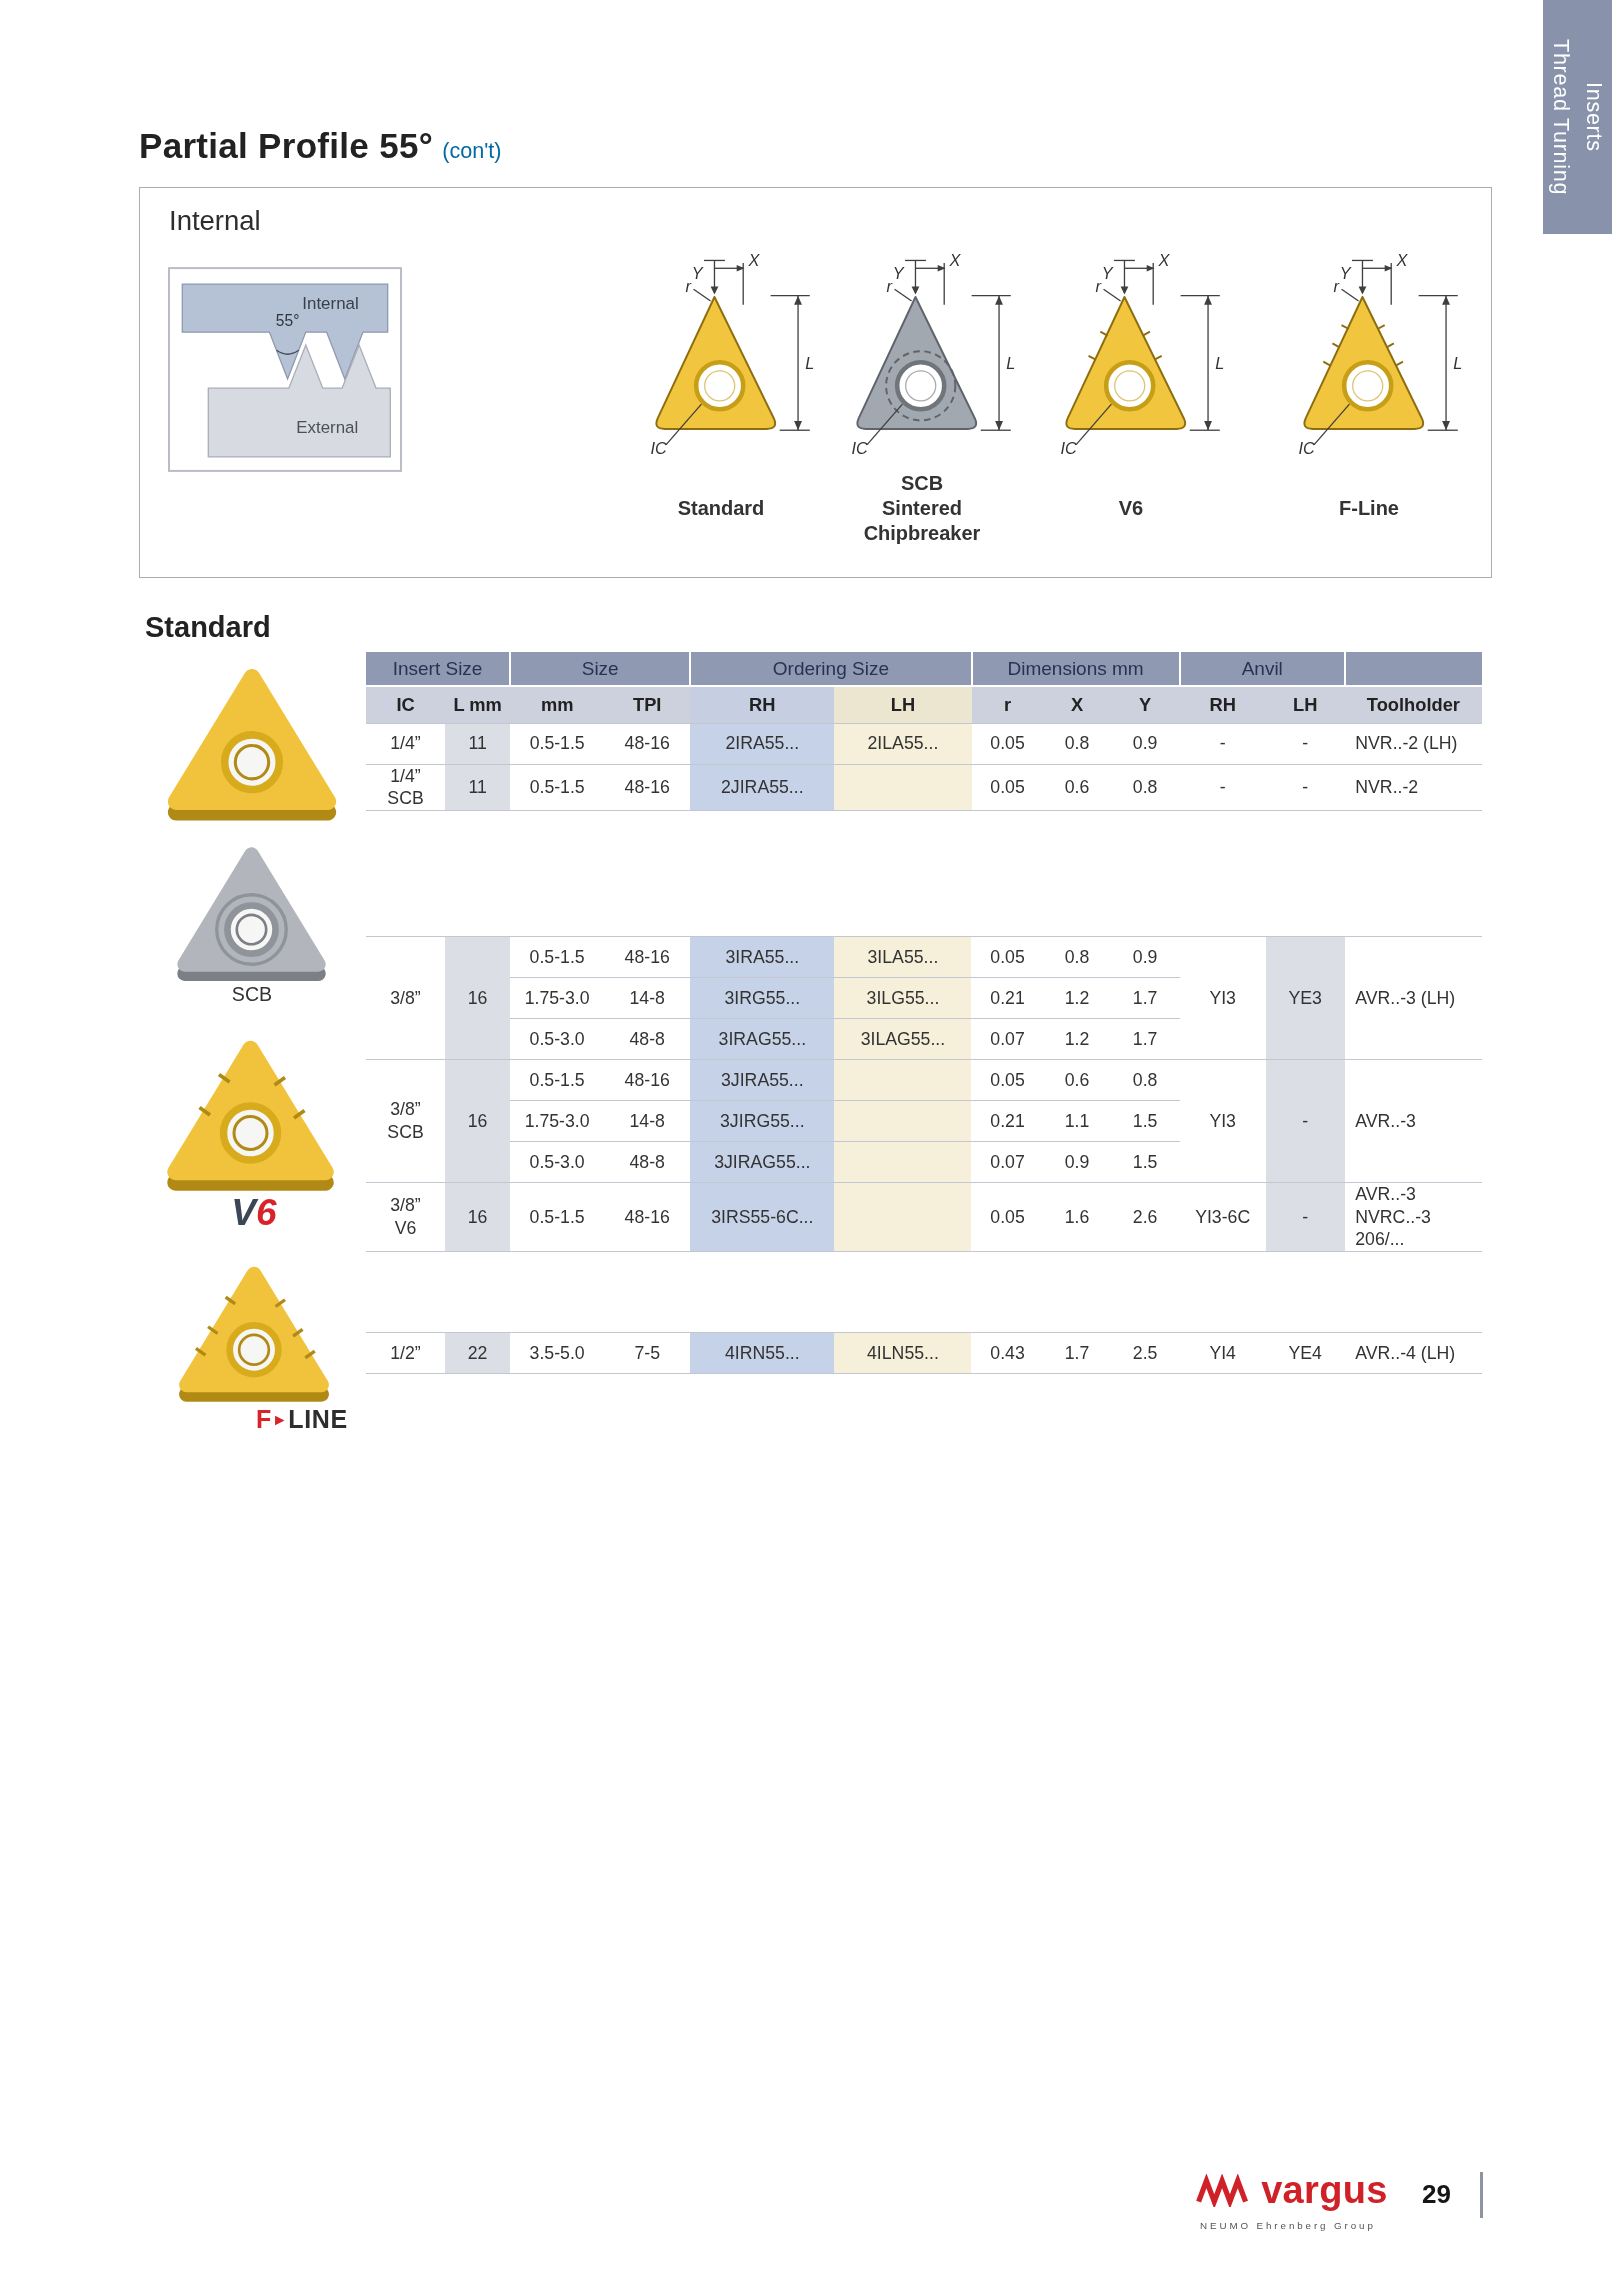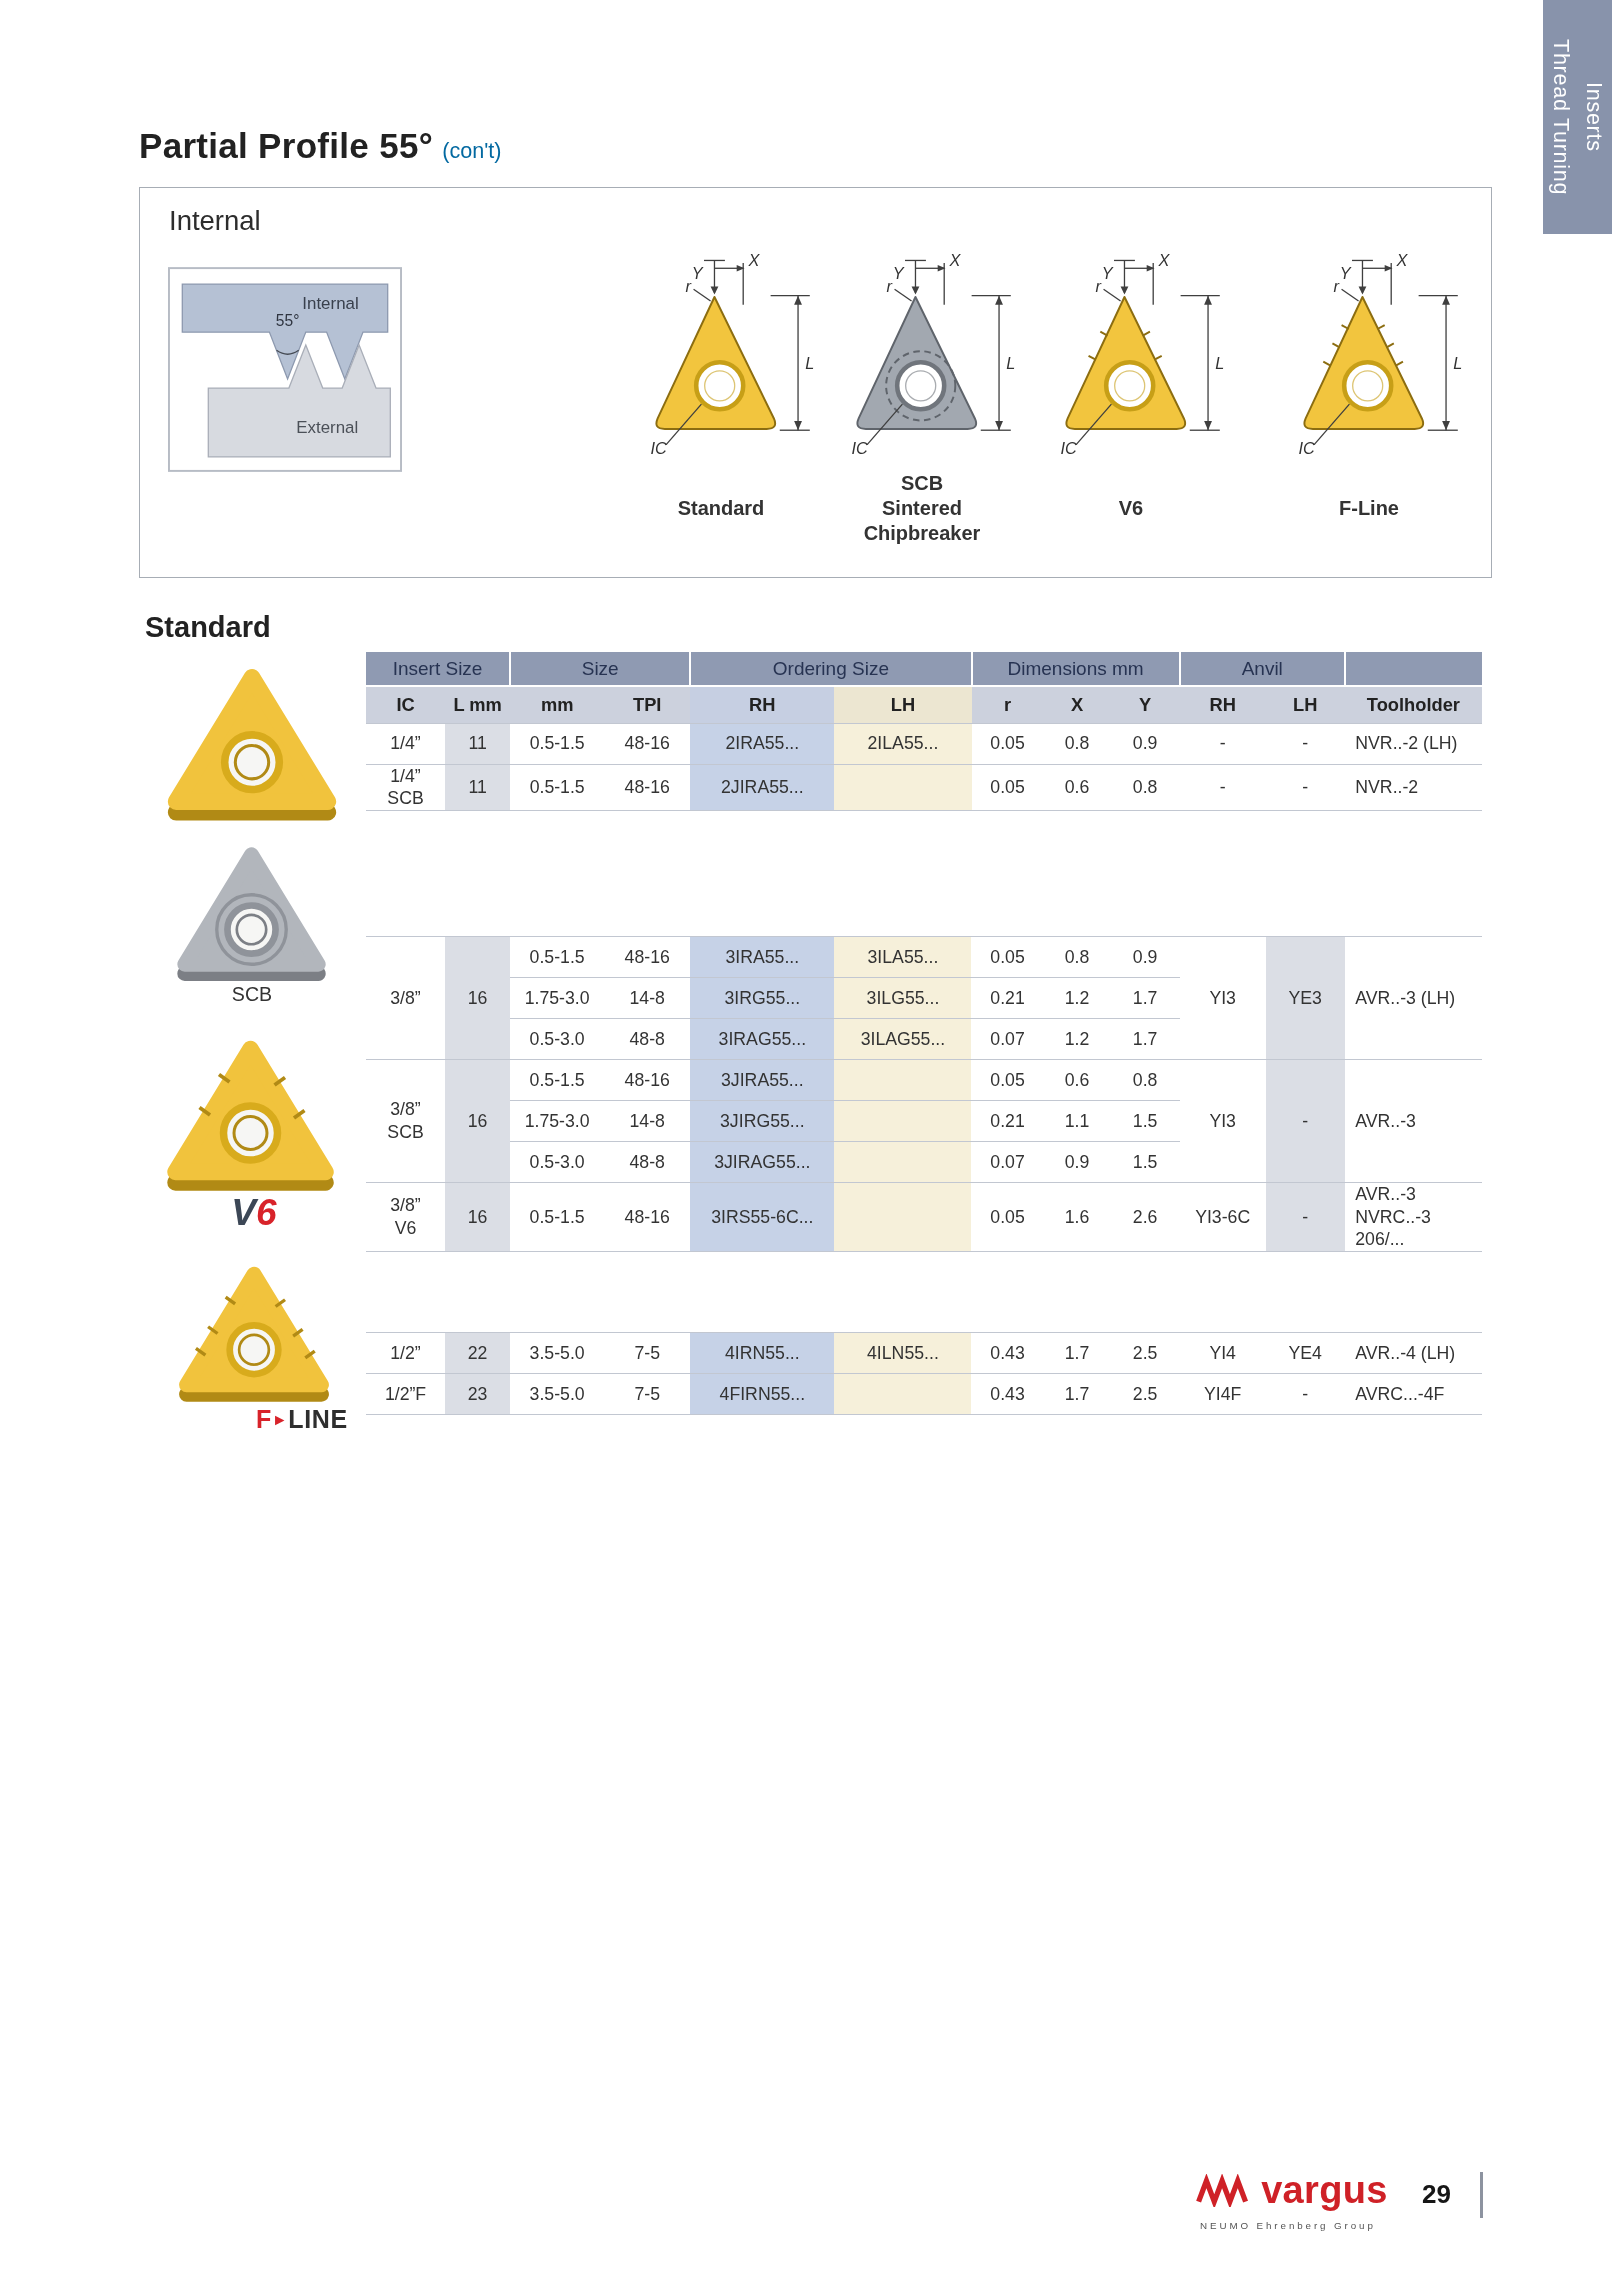--- a/index.html
+++ b/index.html
@@ -414,34 +414,20 @@
           <td>7-5</td>
           <td class="c-rh">4IRN55...</td>
           <td class="c-lh">4ILN55...</td>
           <td>0.43</td>
           <td>1.7</td>
           <td>2.5</td>
           <td>YI4</td>
           <td>YE4</td>
           <td class="c-tool">AVR..-4 (LH)</td>
         </tr>
-        <tr>
-          <td>1/2”F</td>
-          <td class="c-l">23</td>
-          <td>3.5-5.0</td>
-          <td>7-5</td>
-          <td class="c-rh">4FIRN55...</td>
-          <td class="c-lh"></td>
-          <td>0.43</td>
-          <td>1.7</td>
-          <td>2.5</td>
-          <td>YI4F</td>
-          <td>-</td>
-          <td class="c-tool">AVRC...-4F</td>
-        </tr>
       </tbody>
     </table>
 
   <div class="photo photo-standard" id="photo-standard"><svg viewBox="0 0 120 104" preserveAspectRatio="xMidYMid meet">
         <polygon points="60,15 110,97 10,97" fill="#b18a15" stroke="#b18a15" stroke-width="11" stroke-linejoin="round"></polygon>
         <polygon points="60,8 110,90 10,90" fill="#f1c33d" stroke="#f1c33d" stroke-width="11" stroke-linejoin="round"></polygon>
         <circle cx="60" cy="64" r="18" fill="#f6f6f4" stroke="#d8ab1c" stroke-width="5"></circle>
         <circle cx="60" cy="64" r="11" fill="none" stroke="#b18a15" stroke-width="2"></circle>
       </svg></div>
   <div class="photo photo-scb" id="photo-scb"><svg viewBox="0 0 120 104" preserveAspectRatio="xMidYMid meet">

